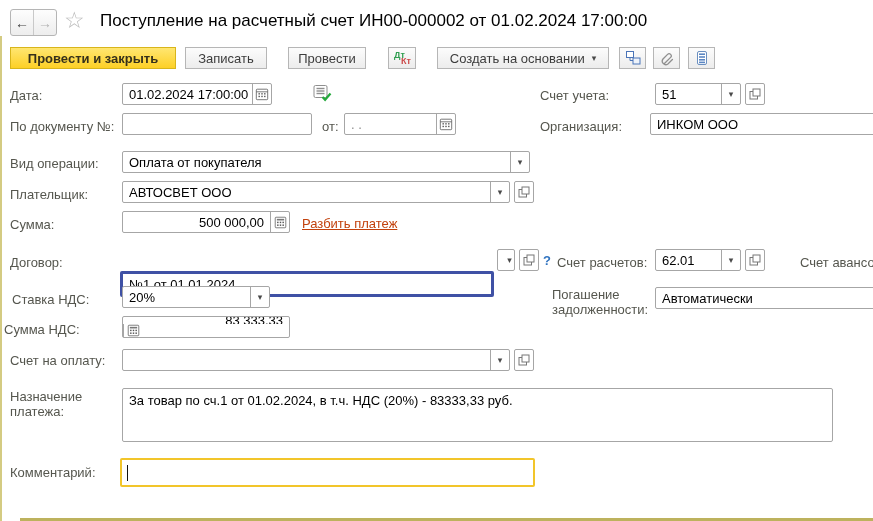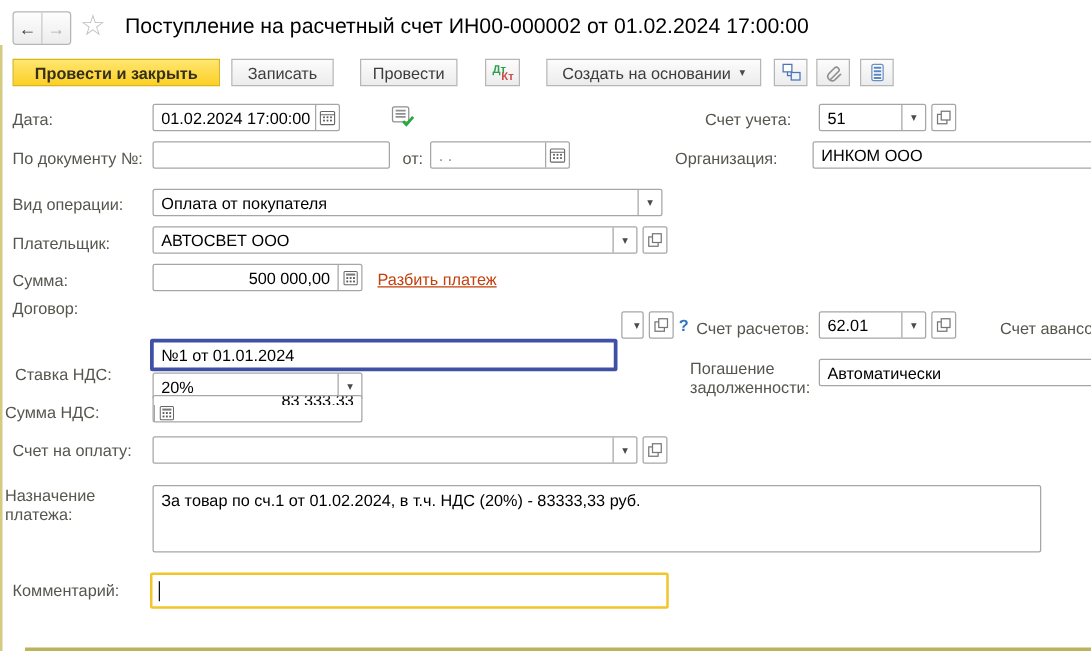--- a/index.html
+++ b/index.html
@@ -128,21 +128,21 @@
   </div>
   <div class="abs" style="left:312px; top:84px;">
     <svg width="21" height="19" viewBox="0 0 21 19">
       <rect x="2" y="1.5" width="13" height="12" rx="1.5" fill="#fff" stroke="#8f8f8f"></rect>
       <line x1="4.5" y1="4.5" x2="12.5" y2="4.5" stroke="#8f8f8f" stroke-width="1.4"></line>
       <line x1="4.5" y1="7" x2="12.5" y2="7" stroke="#8f8f8f" stroke-width="1.4"></line>
       <line x1="4.5" y1="9.5" x2="12.5" y2="9.5" stroke="#8f8f8f" stroke-width="1.4"></line>
       <path d="M10.5 13 l2.6 2.8 L18.5 9.5" fill="none" stroke="#24a93c" stroke-width="2.2"></path>
     </svg>
   </div>
-  <div class="lbl" style="left:540px; top:88px;margin-left:24px;">Счет учета:</div>
+  <div class="lbl" style="left:540px; top:88px;">Счет учета:</div>
   <div class="box" style="left:655px; top:83px; width:86px;">
     <div class="txt">51</div>
     <div class="sec">
         <span class="ddglyph">▾</span>
       </div>
   </div>
   <div class="sqbtn" style="left:745px; top:83px;">
     <span>
       <svg width="12" height="12" viewBox="0 0 12 12">
           <rect x="1" y="3.5" width="7.5" height="7.5" fill="#fff" stroke="#777"></rect>
@@ -215,21 +215,21 @@
             <rect x="10.4" y="7" width="1.8" height="1.8" fill="#555"></rect>
           <rect x="3.8" y="10.4" width="1.8" height="1.8" fill="#555"></rect>
             <rect x="7.1" y="10.4" width="1.8" height="1.8" fill="#555"></rect>
             <rect x="10.4" y="10.4" width="1.8" height="1.8" fill="#555"></rect>
         </svg>
       </span>
     </div>
   </div>
   <div class="link" style="left:302px; top:216px;">Разбить платеж</div>
 
-  <div class="lbl" style="left:10px; top:239px;">Договор:</div>
+  <div class="lbl" style="left:10px; top:255px;">Договор:</div>
   <div class="box focusbox" style="left:120px; top:247px; width:374px;">
     <div class="txt">№1 от 01.01.2024</div>
   </div>
   <div class="sqbtn" style="left:497px; top:249px; width:18px;">
       <span class="ddglyph">▾</span>
     </div>
   <div class="sqbtn" style="left:519px; top:249px;">
     <span>
       <svg width="12" height="12" viewBox="0 0 12 12">
           <rect x="1" y="3.5" width="7.5" height="7.5" fill="#fff" stroke="#777"></rect>
@@ -249,21 +249,21 @@
     <span>
       <svg width="12" height="12" viewBox="0 0 12 12">
           <rect x="1" y="3.5" width="7.5" height="7.5" fill="#fff" stroke="#777"></rect>
           <rect x="4" y="1" width="7" height="7" fill="#fff" stroke="#777"></rect>
         </svg>
     </span>
   </div>
   <div class="lbl" style="left:800px; top:255px; white-space:nowrap;">Счет авансо</div>
 
   <div class="lbl" style="left:12px; top:292px;">Ставка НДС:</div>
-  <div class="box" style="left:122px; top:298px; width:168px;justify-content:flex-end;">
+  <div class="box" style="left:122px; top:286px; width:148px;justify-content:flex-end;">
     <div class="txt">20%</div>
     <div class="sec">
         <span class="ddglyph">▾</span>
       </div>
   </div>
   <div class="lbl" style="left:552px; top:287px; width:100px;">Погашение задолженности:</div>
   <div class="box" style="left:655px; top:287px; width:230px;">
     <div class="txt">Автоматически</div>
   </div>
 
@@ -295,21 +295,21 @@
   </div>
   <div class="sqbtn" style="left:514px; top:349px;">
     <span>
       <svg width="12" height="12" viewBox="0 0 12 12">
           <rect x="1" y="3.5" width="7.5" height="7.5" fill="#fff" stroke="#777"></rect>
           <rect x="4" y="1" width="7" height="7" fill="#fff" stroke="#777"></rect>
         </svg>
     </span>
   </div>
 
-  <div class="lbl" style="left:4px; top:389px; width:100px;">Назначение платежа:</div>
+  <div class="lbl" style="left:10px; top:389px; width:100px;">Назначение платежа:</div>
   <div class="textarea" style="left:122px; top:388px; width:711px; height:54px;">
     <span>За товар по сч.1 от 01.02.2024, в т.ч. НДС (20%) - 83333,33 руб.</span>
   </div>
 
   <div class="lbl" style="left:10px; top:465px;">Комментарий:</div>
   <div class="box commentbox" style="left:120px; top:458px; width:415px;">
     <div class="caret"></div>
     <div class="txt"></div>
   </div>
 

